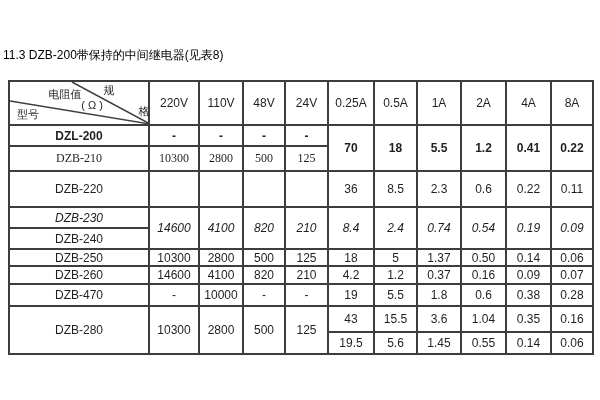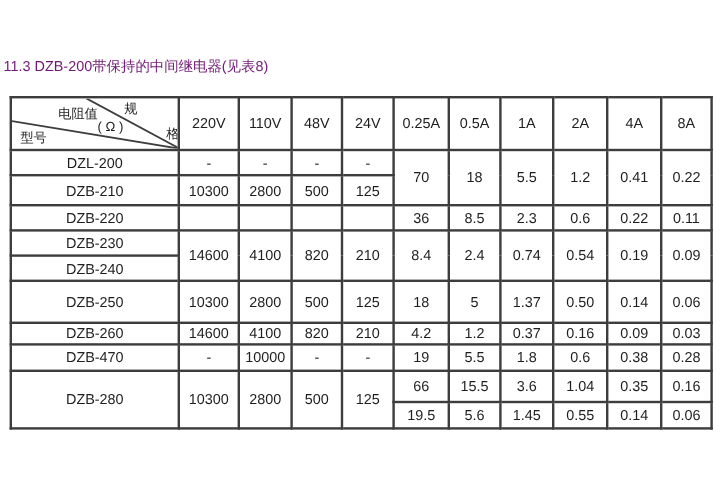--- a/index.html
+++ b/index.html
@@ -4,21 +4,21 @@
 <style>
   html,body { margin:0; padding:0; }
   body {
     width:600px; height:400px; position:relative;
     background:#ffffff; overflow:hidden;
     font-family:"Liberation Sans","DejaVu Sans",sans-serif;
     color:#222222;
   }
   .doc-title {
     position:absolute; left:3px; top:47px;
-    font-size:12px; color:#701a75; letter-spacing:0;
+    font-size:12px; color:#000000; letter-spacing:0;
     white-space:nowrap;
   }
   table.spec {
     position:absolute; left:8px; top:80px;
     border-collapse:collapse; table-layout:fixed;
     width:584px;
   }
   table.spec td {
     border:2px solid #3d3d3d;
     font-size:12px; color:#1f1f1f;
@@ -69,74 +69,74 @@
     <td>48V</td>
     <td>24V</td>
     <td>0.25A</td>
     <td>0.5A</td>
     <td>1A</td>
     <td>2A</td>
     <td>4A</td>
     <td>8A</td>
   </tr>
 
-  <tr style="height:21px;">
+  <tr style="height:21px;font-weight:bold;">
     <td>DZL-200</td>
     <td>-</td>
     <td>-</td>
     <td>-</td>
     <td>-</td>
     <td rowspan="2" class="merged-bottom">70</td>
     <td rowspan="2" class="merged-bottom">18</td>
     <td rowspan="2" class="merged-bottom">5.5</td>
     <td rowspan="2" class="merged-bottom">1.2</td>
     <td rowspan="2" class="merged-bottom">0.41</td>
     <td rowspan="2" class="merged-bottom">0.22</td>
   </tr>
 
-  <tr style="height:25px;">
+  <tr style="height:25px;font-family:Liberation Serif, serif;">
     <td>DZB-210</td>
     <td>10300</td>
     <td>2800</td>
     <td>500</td>
     <td>125</td>
   </tr>
 
-  <tr style="height:21px;">
+  <tr style="height:36px;">
     <td>DZB-220</td>
     <td></td>
     <td></td>
     <td></td>
     <td></td>
     <td>36</td>
     <td>8.5</td>
     <td>2.3</td>
     <td>0.6</td>
     <td>0.22</td>
     <td>0.11</td>
   </tr>
 
-  <tr style="height:21px;">
+  <tr style="height:21px;font-style:italic;">
     <td>DZB-230</td>
     <td rowspan="2">14600</td>
     <td rowspan="2">4100</td>
     <td rowspan="2">820</td>
     <td rowspan="2">210</td>
     <td rowspan="2">8.4</td>
     <td rowspan="2">2.4</td>
     <td rowspan="2">0.74</td>
     <td rowspan="2">0.54</td>
     <td rowspan="2">0.19</td>
     <td rowspan="2">0.09</td>
   </tr>
   <tr style="height:21px;">
     <td>DZB-240</td>
   </tr>
 
-  <tr style="height:35px;">
+  <tr style="height:17px;">
     <td>DZB-250</td>
     <td>10300</td>
     <td>2800</td>
     <td>500</td>
     <td>125</td>
     <td>18</td>
     <td>5</td>
     <td>1.37</td>
     <td>0.50</td>
     <td>0.14</td>
@@ -147,21 +147,21 @@
     <td>DZB-260</td>
     <td>14600</td>
     <td>4100</td>
     <td>820</td>
     <td>210</td>
     <td>4.2</td>
     <td>1.2</td>
     <td>0.37</td>
     <td>0.16</td>
     <td>0.09</td>
-    <td>0.03</td>
+    <td>0.07</td>
   </tr>
 
   <tr style="height:22px;">
     <td>DZB-470</td>
     <td>-</td>
     <td>10000</td>
     <td>-</td>
     <td>-</td>
     <td>19</td>
     <td>5.5</td>
@@ -170,21 +170,21 @@
     <td>0.38</td>
     <td>0.28</td>
   </tr>
 
   <tr style="height:26px;">
     <td rowspan="2" class="merged-top">DZB-280</td>
     <td rowspan="2" class="merged-top">10300</td>
     <td rowspan="2" class="merged-top">2800</td>
     <td rowspan="2" class="merged-top">500</td>
     <td rowspan="2" class="merged-top">125</td>
-    <td>66</td>
+    <td>43</td>
     <td>15.5</td>
     <td>3.6</td>
     <td>1.04</td>
     <td>0.35</td>
     <td>0.16</td>
   </tr>
   <tr style="height:22px;">
     <td>19.5</td>
     <td>5.6</td>
     <td>1.45</td>

